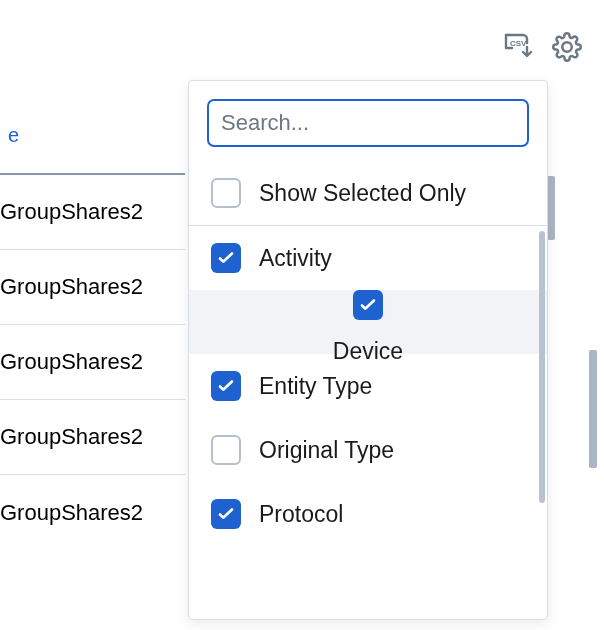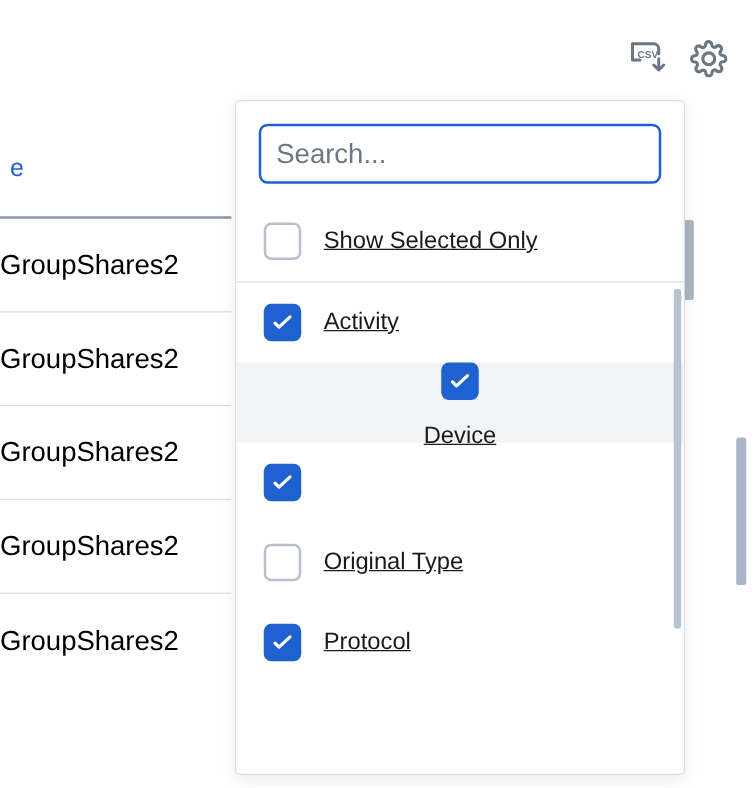--- a/index.html
+++ b/index.html
@@ -68,21 +68,20 @@
       position: absolute;
       top: 80px;
       left: 188px;
       width: 360px;
       background: #fff;
       border: 1px solid #d9dee6;
       border-radius: 4px;
       box-shadow: 0 4px 14px rgba(0,0,0,0.08);
       height: 540px;
       overflow: hidden;
-      text-decoration: underline;
     }
     .panel-top {
       padding: 18px 18px 14px 18px;
     }
     .search {
       width: 100%;
       height: 48px;
       border: 2.5px solid #1e62d0;
       border-radius: 7px;
       font-size: 22px;
@@ -91,21 +90,21 @@
       color: #1a1a1a;
     }
     .search::placeholder { color: #6b7785; }
 
     .option-row {
       display: flex;
       align-items: center;
       gap: 18px;
       padding: 0 22px;
       height: 64px;
-      font-size: 19px;
+      font-size: 23px;
       color: #1a1a1a;
     }
     .option-row.hover {
       background: #f1f3f7;
       flex-direction: column;
     }
     .divider {
       height: 1px;
       background: #d9dee6;
       width: 100%;
@@ -241,20 +240,21 @@
       </span>
       <span>Device</span>
     </div>
 
     <div class="option-row">
       <span class="cb checked">
         <svg width="18" height="18" viewBox="0 0 18 18">
             <path d="M3 9.5 l3.2 3.2 L15 4.5" stroke="#fff" stroke-width="2.6" fill="none" stroke-linecap="round" stroke-linejoin="round"></path>
           </svg>
       </span>
+      <span>Entity Type</span>
     </div>
 
     <div class="option-row">
       <span class="cb unchecked"></span>
       <span>Original Type</span>
     </div>
 
 
     <div class="option-row">
       <span class="cb checked">

